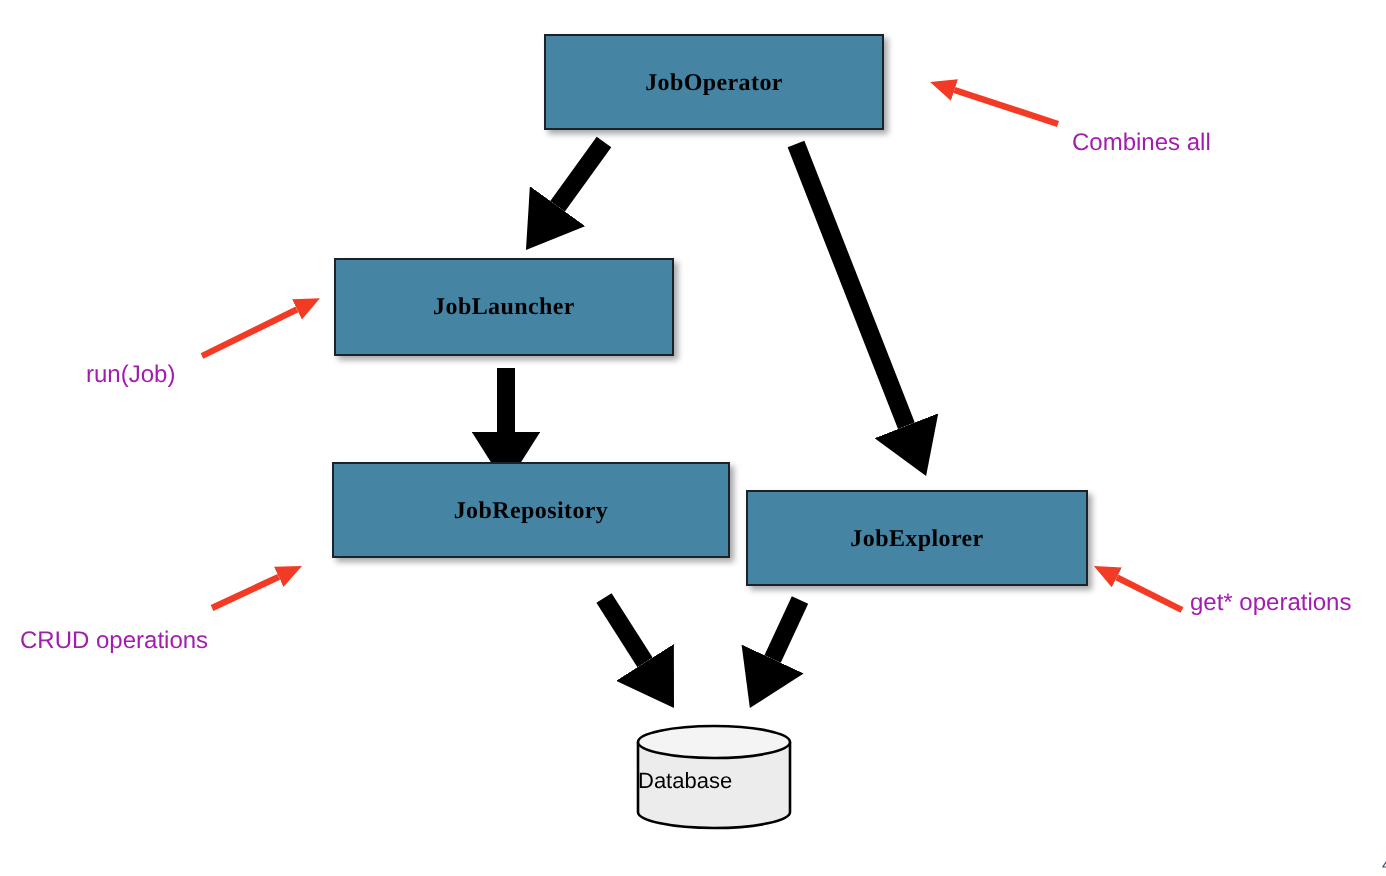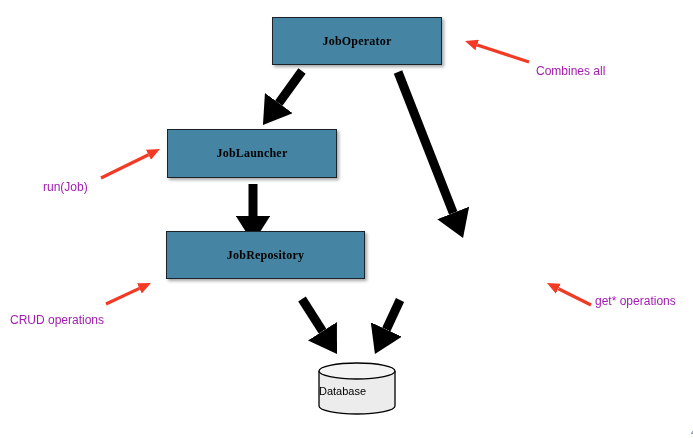--- a/index.html
+++ b/index.html
@@ -101,20 +101,23 @@
 
   <div class="node" id="node-joboperator">
     <span class="label">JobOperator</span>
   </div>
   <div class="node" id="node-joblauncher">
     <span class="label">JobLauncher</span>
   </div>
   <div class="node" id="node-jobrepository">
     <span class="label">JobRepository</span>
   </div>
+  <div class="node" id="node-jobexplorer">
+    <span class="label">JobExplorer</span>
+  </div>
 
   <div class="db-label">Database</div>
 
   <div class="annotation" id="ann-combines">Combines all</div>
   <div class="annotation" id="ann-runjob">run(Job)</div>
   <div class="annotation" id="ann-crud">CRUD operations</div>
   <div class="annotation" id="ann-get">get* operations</div>
 
   <div class="corner-mark">43</div>
 </div>

